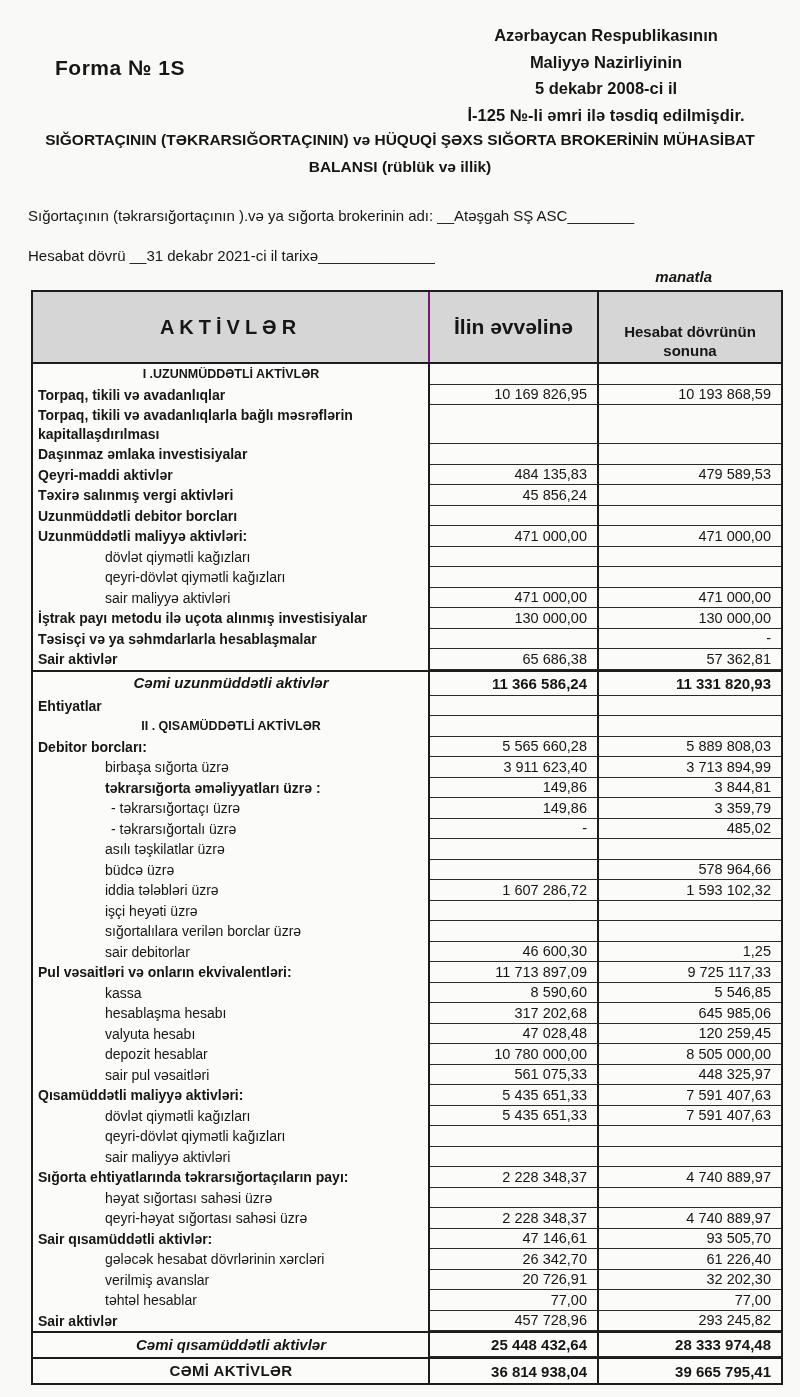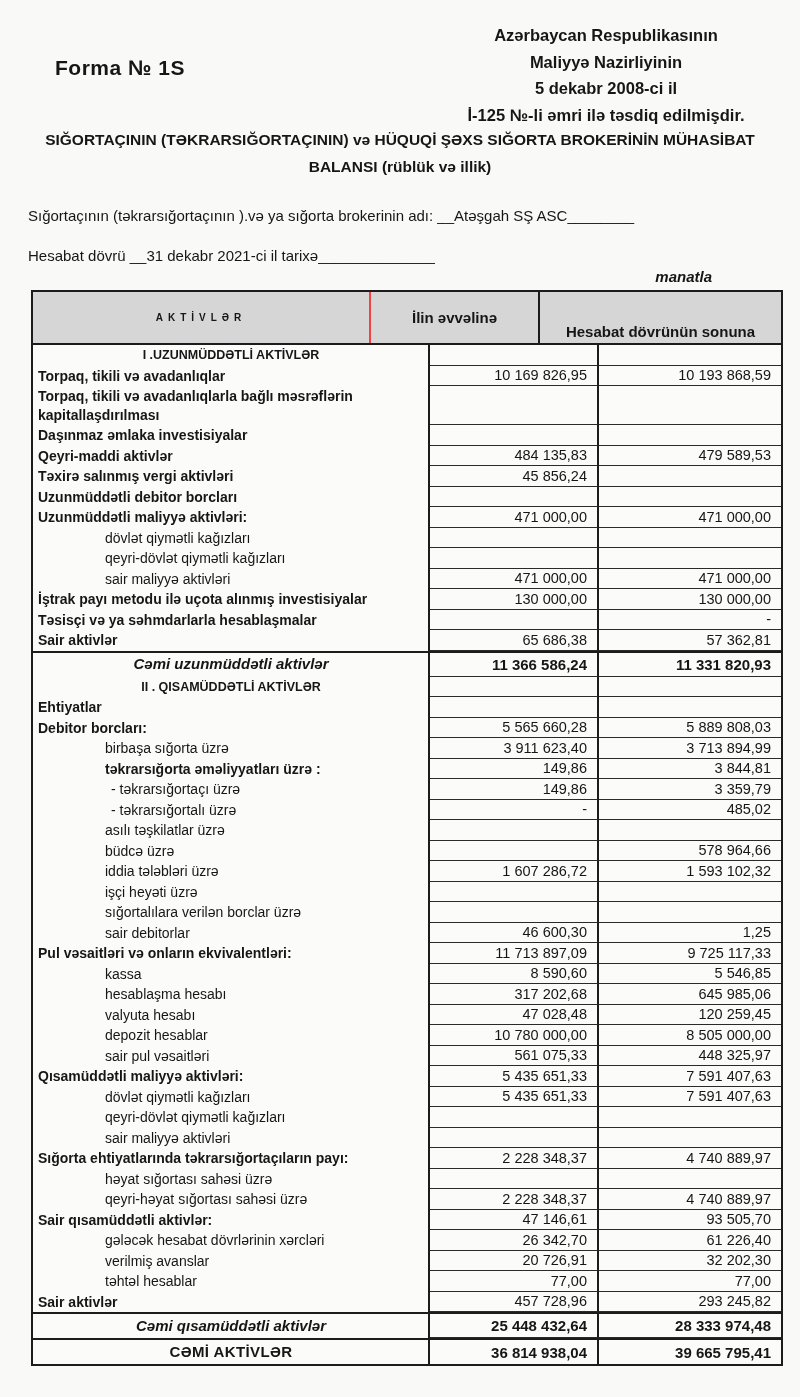--- a/index.html
+++ b/index.html
@@ -36,22 +36,22 @@
     border:2px solid #1c1c1c; box-sizing:border-box;
     background:#fbfbfa;
   }
   .btable * { box-sizing:border-box; }
   .thead {
     display:flex; min-height:48px;
     background:#d6d6d6; border-bottom:2px solid #1c1c1c;
     font-weight:bold;
   }
   .hc { display:flex; align-items:center; justify-content:center; text-align:center; }
-  .hc1 { width:338px; border-right:2px solid #ef4444; font-size:10px; letter-spacing:5px; }
-  .hc2 { width:169px; border-right:2px solid #1c1c1c; font-size:15px; }
+  .hc1 { width:397px; border-right:2px solid #701a75; font-size:20px; letter-spacing:5px; }
+  .hc2 { width:169px; border-right:2px solid #1c1c1c; font-size:21px; }
   .hc3 { flex:1; font-size:15px; line-height:19px; padding:2px 6px;margin-top:28px; }
   .row { display:flex; align-items:stretch; min-height:20.5px; }
   .row .c1 {
     width:397px; border-right:2px solid #1c1c1c;
     display:flex; align-items:center;
     padding:1px 4px 1px 5px; font-size:14px; line-height:18.5px; font-weight:bold;
   }
   .row .c2, .row .c3 {
     display:flex; align-items:center; justify-content:flex-end;
     border-bottom:1.4px solid #2a2a2a;
@@ -201,30 +201,30 @@
           <div class="c2">65 686,38</div>
           <div class="c3">57 362,81</div>
         </div>
         <div class="row total_italic">
           <div class="c1">
             <span>Cəmi uzunmüddətli aktivlər</span>
           </div>
           <div class="c2">11 366 586,24</div>
           <div class="c3">11 331 820,93</div>
         </div>
+        <div class="row item">
+          <div class="c1">
+            <span>Ehtiyatlar</span>
+          </div>
+          <div class="c2"></div>
+          <div class="c3"></div>
+        </div>
         <div class="row section">
           <div class="c1">
             <span>II . QISAMÜDDƏTLİ AKTİVLƏR</span>
-          </div>
-          <div class="c2"></div>
-          <div class="c3"></div>
-        </div>
-        <div class="row item">
-          <div class="c1">
-            <span>Ehtiyatlar</span>
           </div>
           <div class="c2"></div>
           <div class="c3"></div>
         </div>
         <div class="row item">
           <div class="c1">
             <span>Debitor borcları:</span>
           </div>
           <div class="c2">5 565 660,28</div>
           <div class="c3">5 889 808,03</div>

